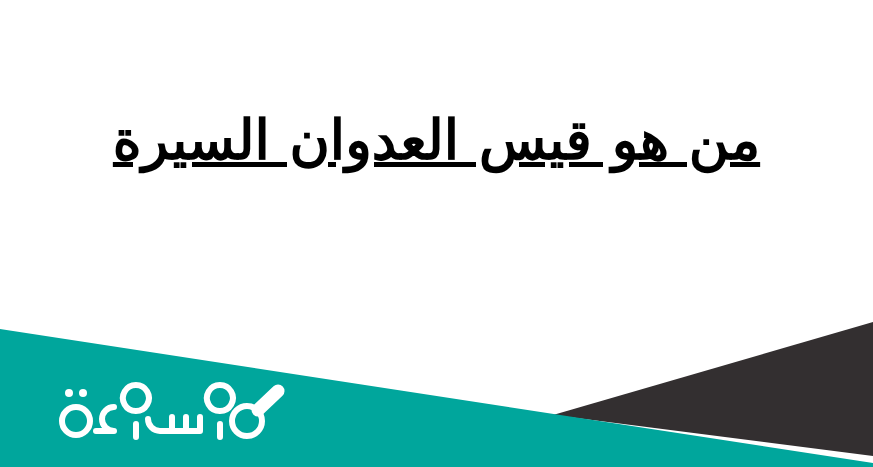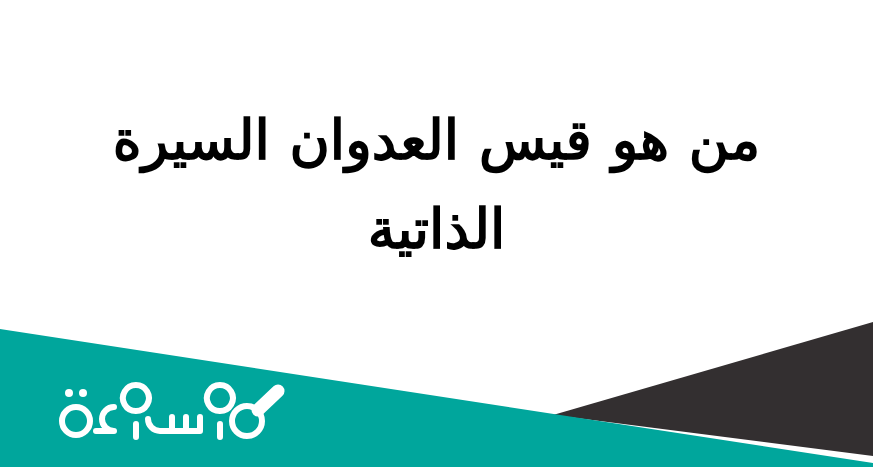--- a/index.html
+++ b/index.html
@@ -37,20 +37,21 @@
     top: 96px;
     text-align: center;
     direction: rtl;
     color: #000000;
     font-family: "Liberation Serif", "DejaVu Serif", serif;
     font-weight: 700;
     font-size: 55px;
     line-height: 1.62;
     letter-spacing: 0;
     word-spacing: 6px;
+    text-decoration: underline;
   }
   #headline .hl-line {
     display: block;
     white-space: nowrap;
   }
 
   
   #logo {
     position: absolute;
     left: 14px;
@@ -66,21 +67,20 @@
 <div id="canvas" style="background: rgb(255, 255, 255);">
 
   <svg id="band-layer" viewBox="0 0 873 467" preserveAspectRatio="none">
     <rect x="0" y="0" width="873" height="467" fill="#ffffff"></rect>
     <polygon id="dark-wedge" points="553,415 873,322 873,456" fill="#332f30"></polygon>
     <polygon id="teal-band" points="0,329 873,463 873,467 0,467" fill="#00a69c"></polygon>
   </svg>
 
   <div id="headline" style="color: rgb(0, 0, 0);">
     <span class="hl-line">من هو قيس العدوان السيرة</span>
-    <span class="hl-line">الذاتية</span>
   </div>
 
   <div id="logo">
     <svg viewBox="0 0 278 64" preserveAspectRatio="xMidYMid meet">
       <g fill="none" stroke="#ffffff" stroke-width="6" stroke-linecap="round" stroke-linejoin="round">
 
         <circle cx="233" cy="40" r="15"></circle>
 
         <line x1="244" y1="29" x2="264" y2="10" stroke-width="13"></line>
 

